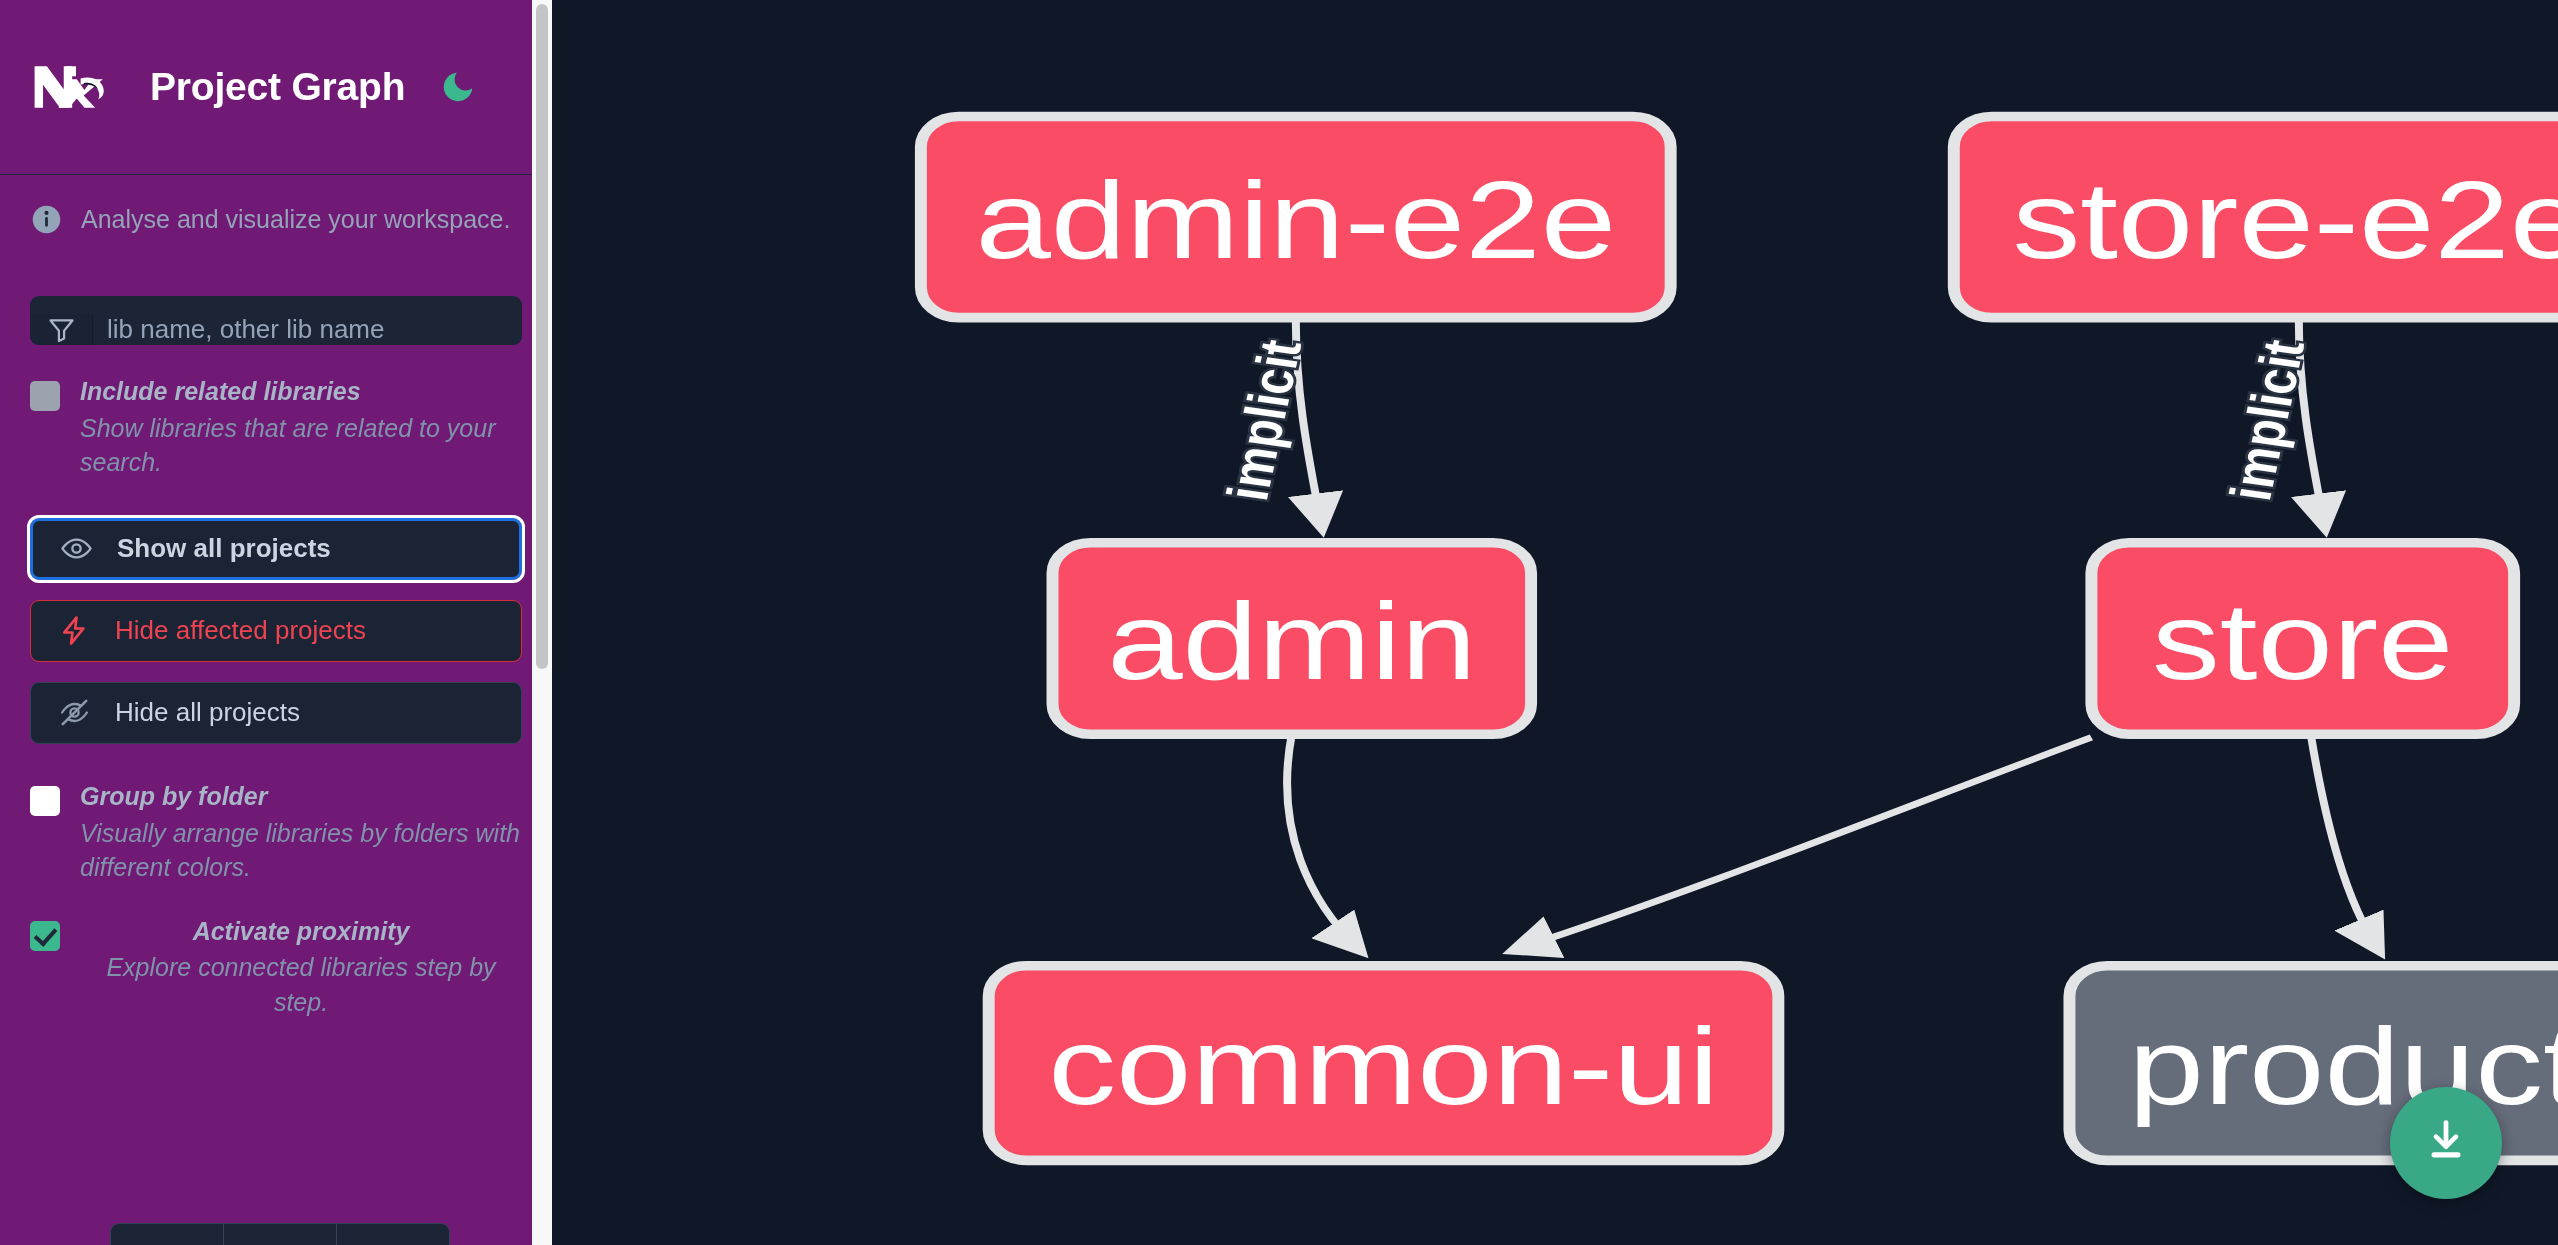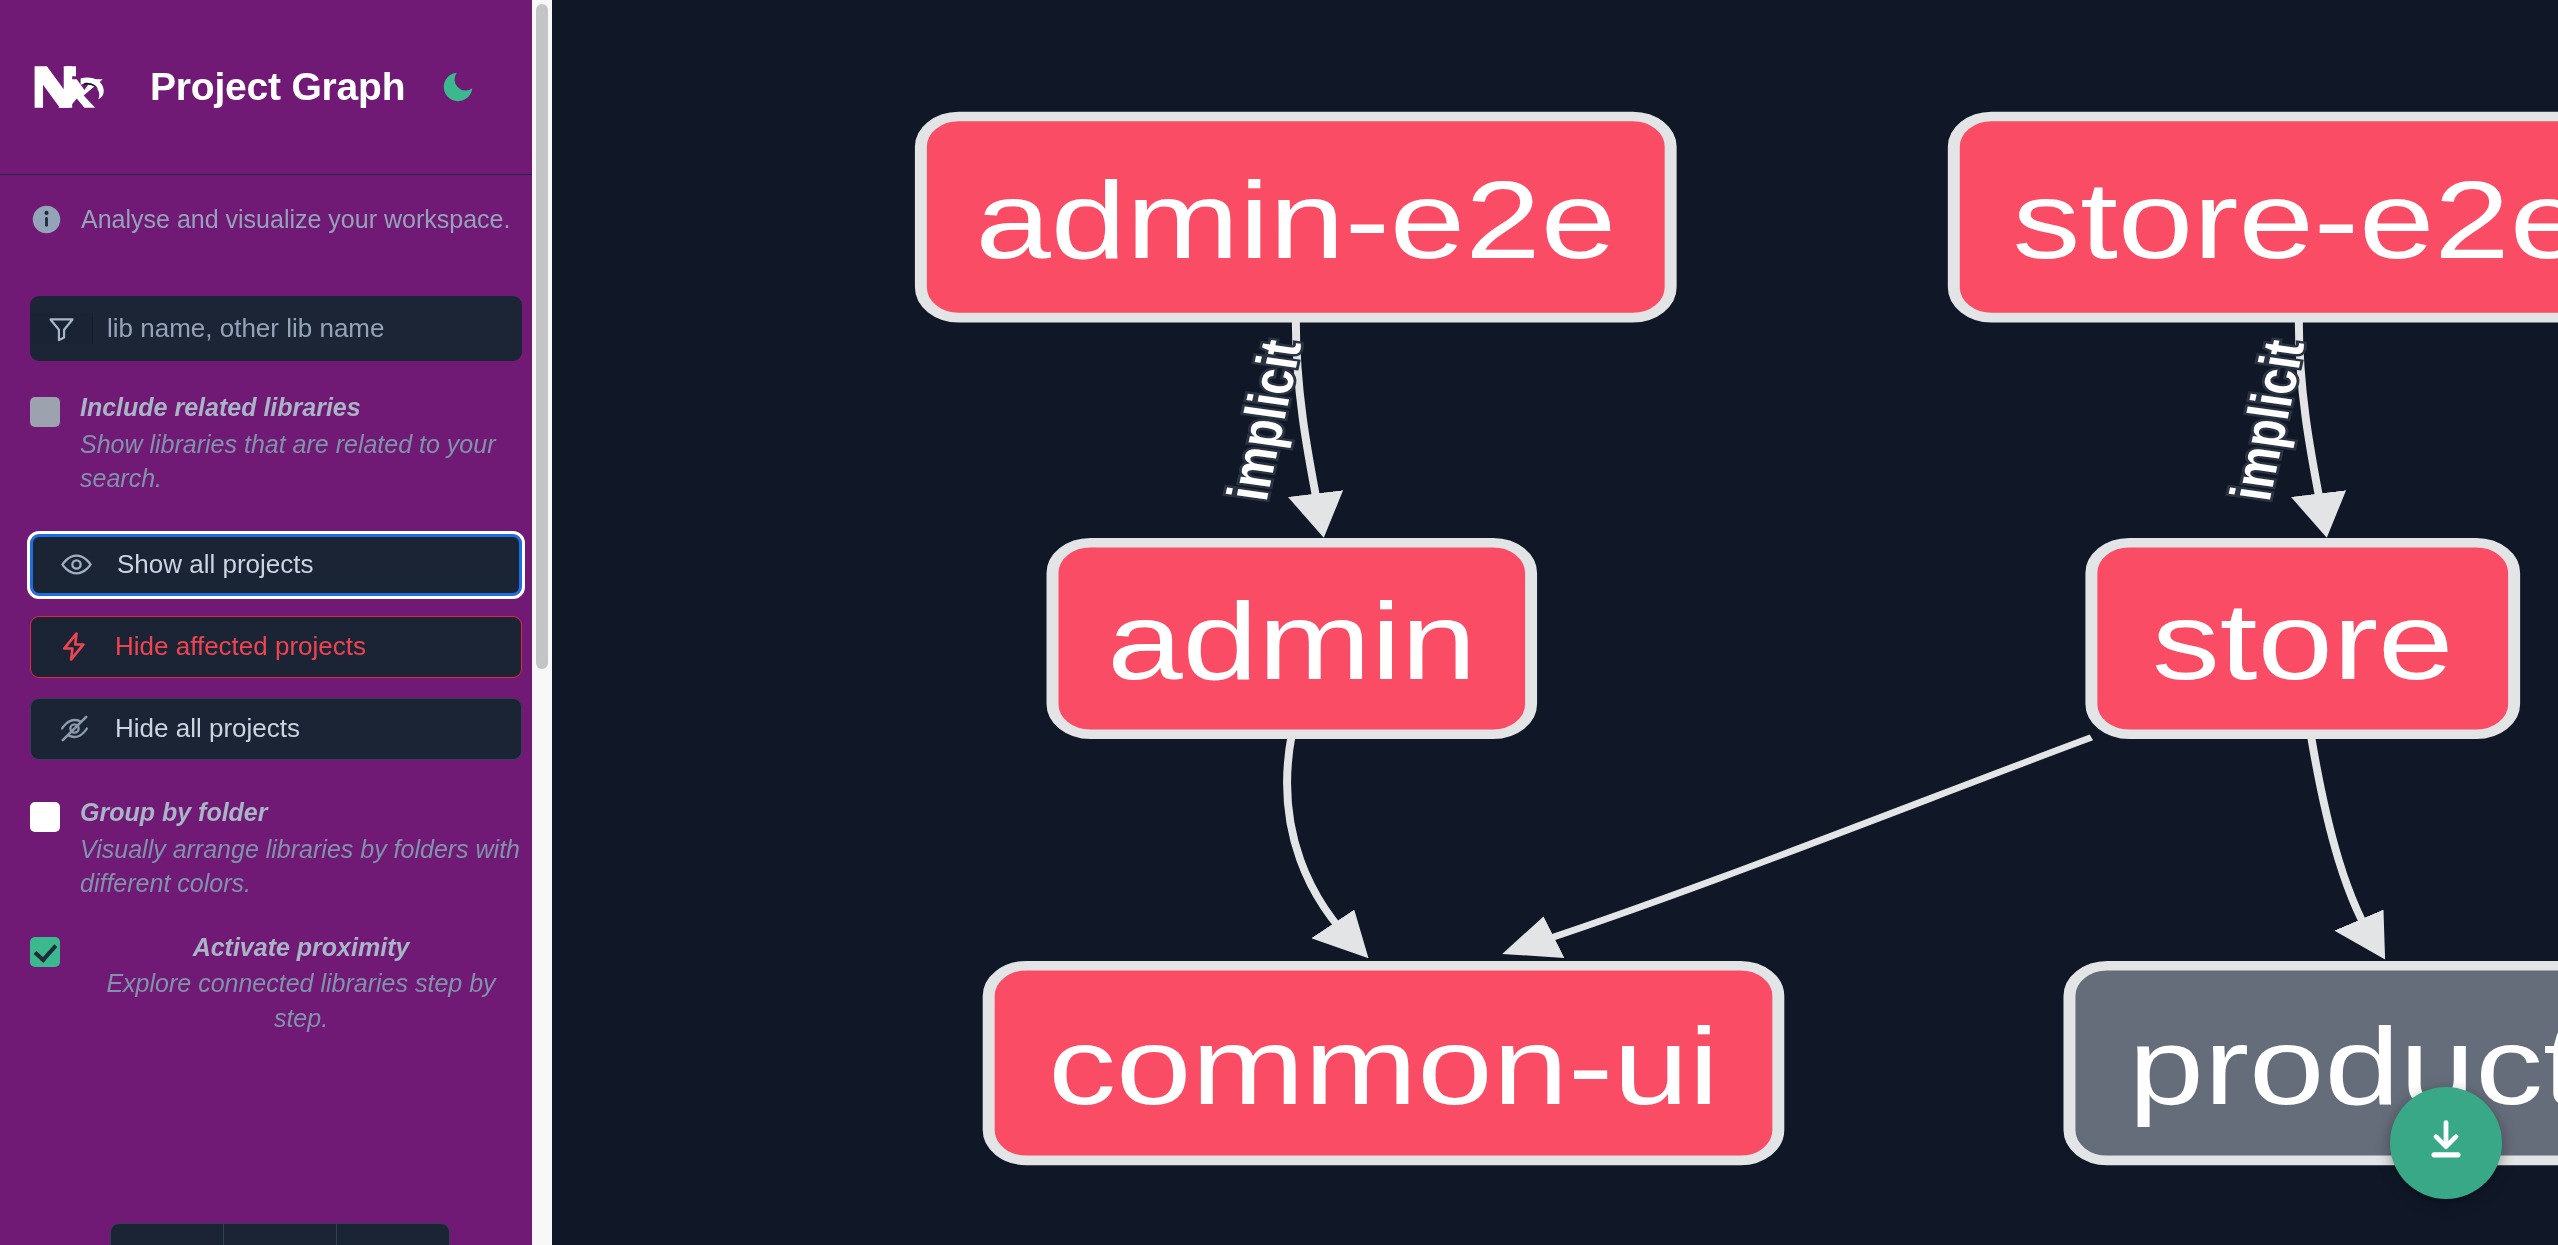--- a/index.html
+++ b/index.html
@@ -70,22 +70,22 @@
   .info-icon { width: 33px; height: 33px; flex: 0 0 auto; }
   .tagline-text {
     font-size: 25px;
     color: #94A3B8;
     white-space: nowrap;
   }
 
   
   .filter-row {
     display: flex;
-    align-items: center;
-    height: 65px;
+    align-items: flex-end;
+    height: 49px;
     margin-top: 33px;
     border-radius: 9px;
     overflow: hidden;
     background: #1C2536;
   }
   .filter-icon-box {
     width: 63px;
     display: flex;
     align-items: center;
     justify-content: center;
@@ -155,20 +155,21 @@
     border: 1.5px solid #334155;
     font-size: 26px;
     color: #CBD5E1;
     cursor: pointer;
     white-space: nowrap;
   }
   .act-btn.focused {
     border: 3px solid #1D6FE0;
     outline: 3px solid #FFFFFF;
     outline-offset: 0px;
+    font-weight: bold;
   }
   .act-btn.danger {
     border: 1.5px solid #D92C3C;
     color: #F04352;
   }
   .act-btn .bico { width: 34px; height: 34px; flex: 0 0 34px; display:flex; align-items:center; justify-content:center;}
 
   
   .seg-group {
     position: absolute;

